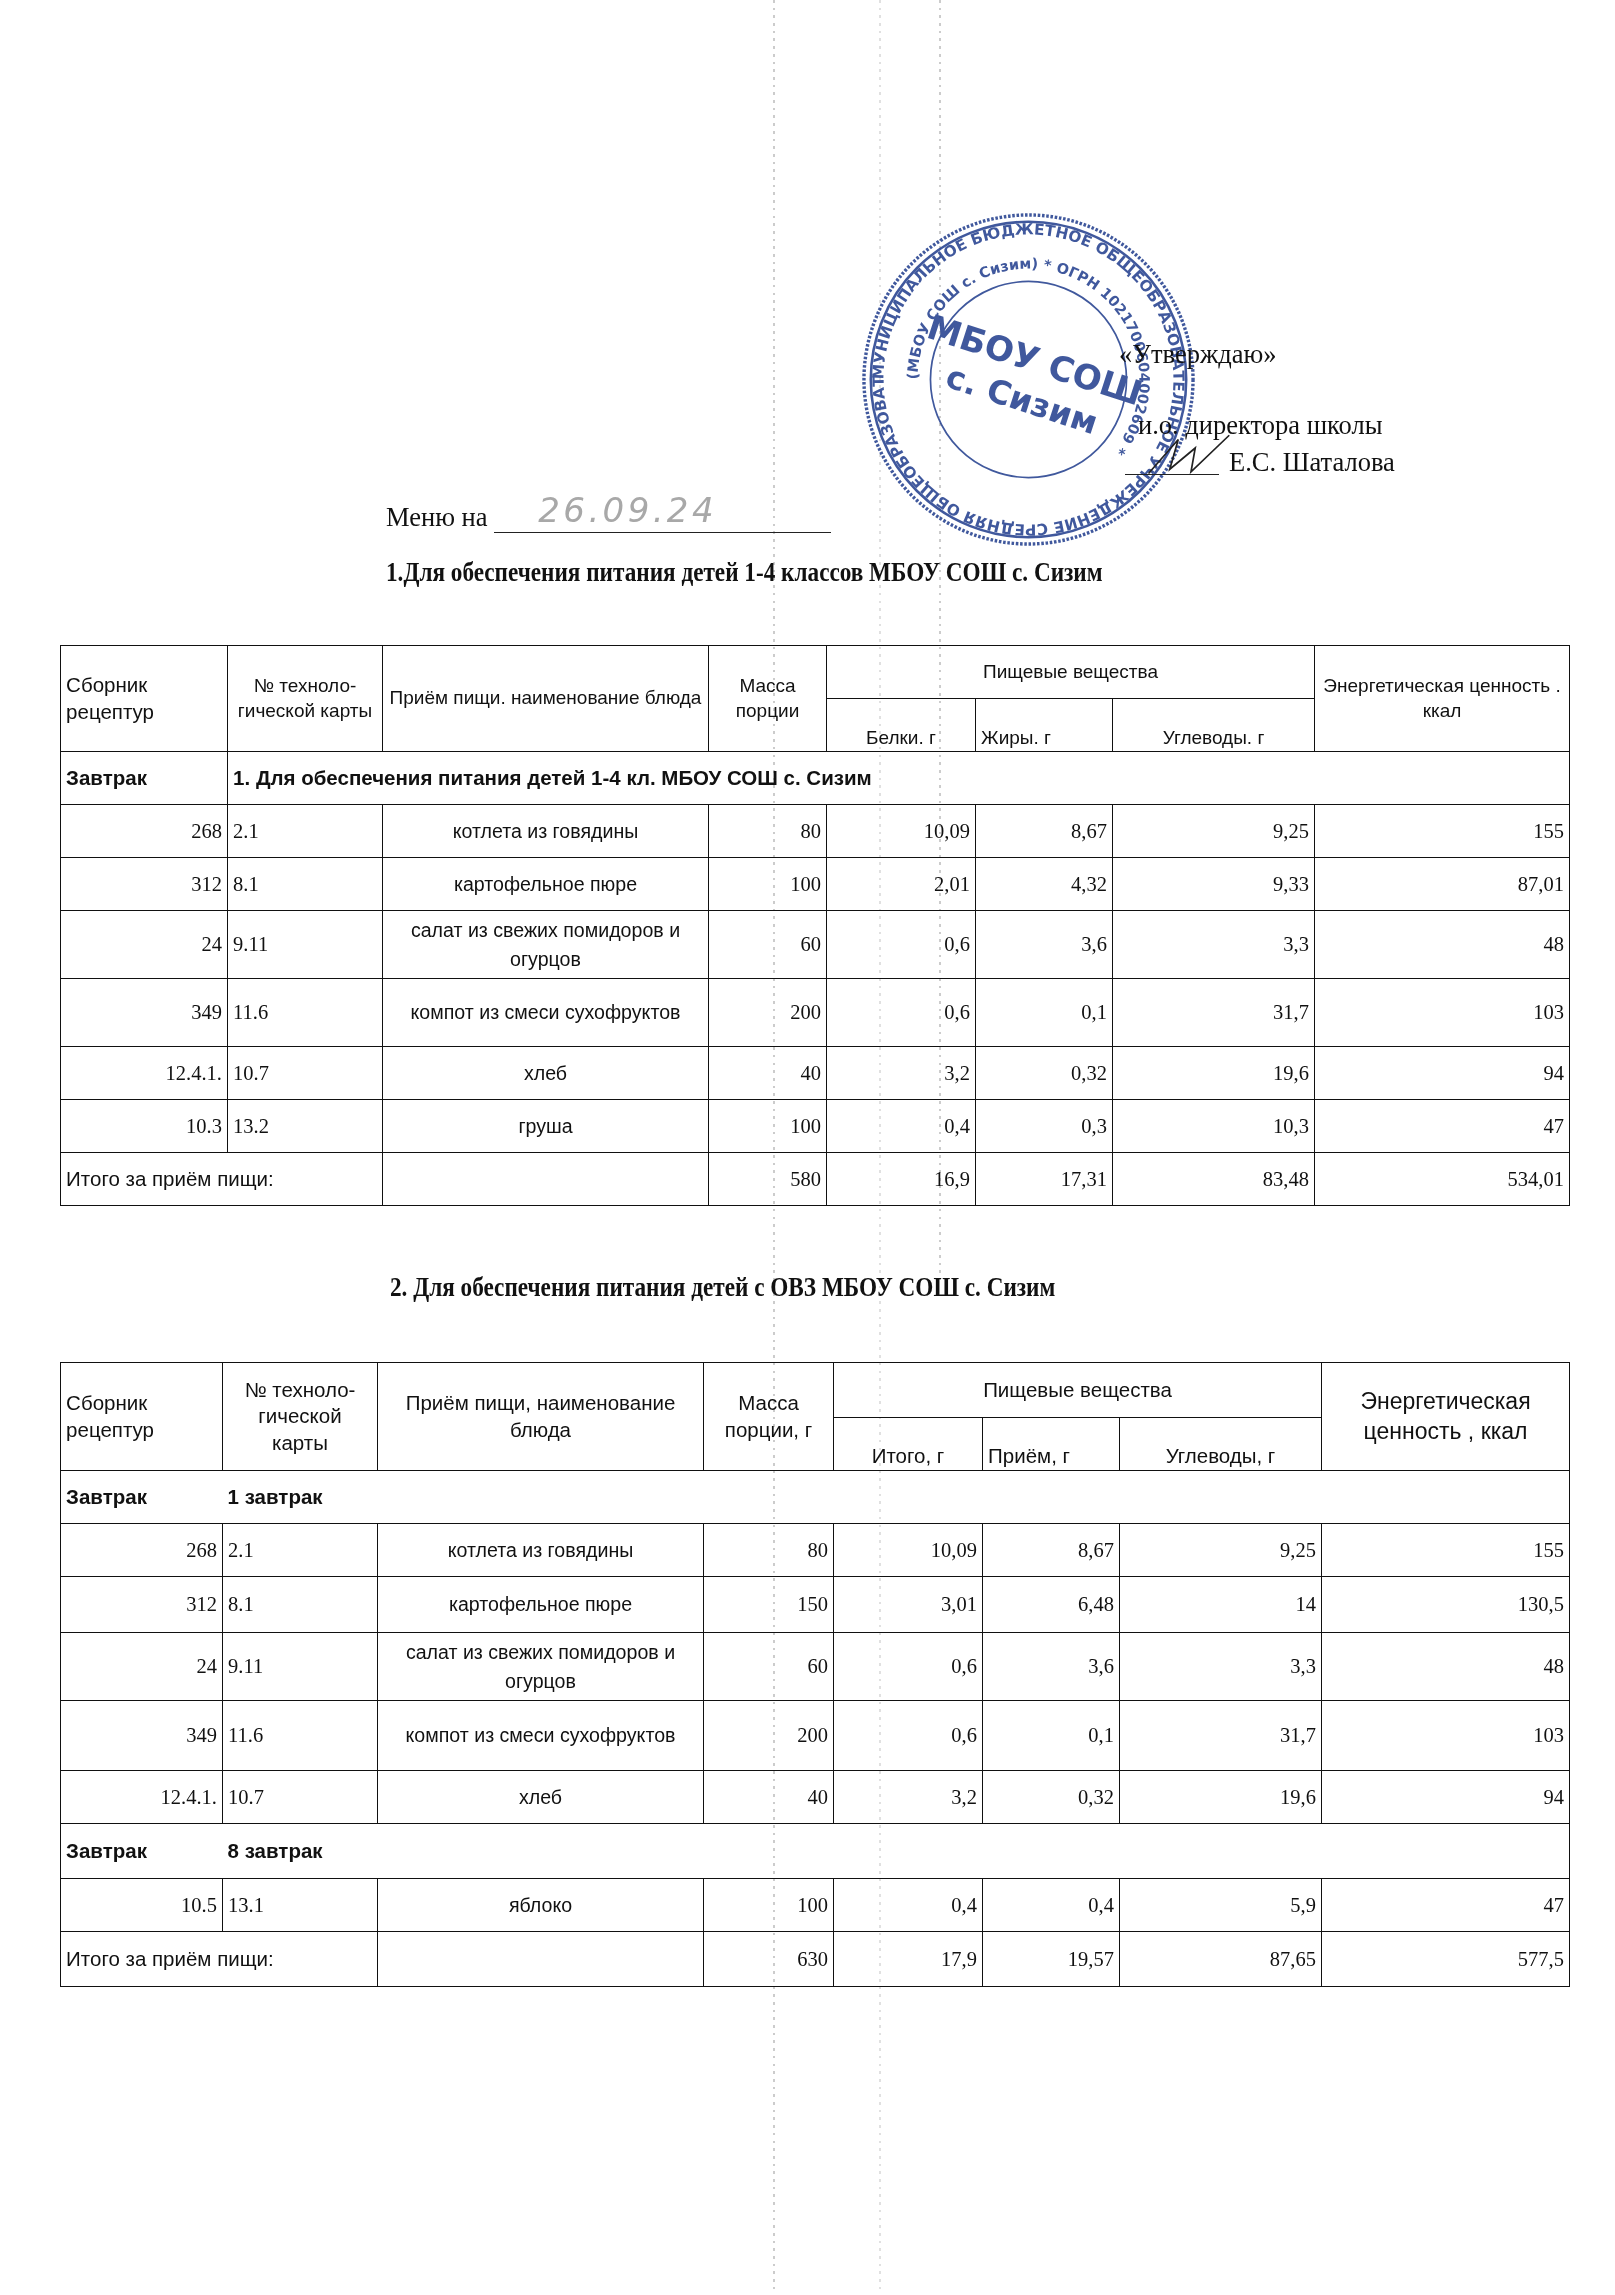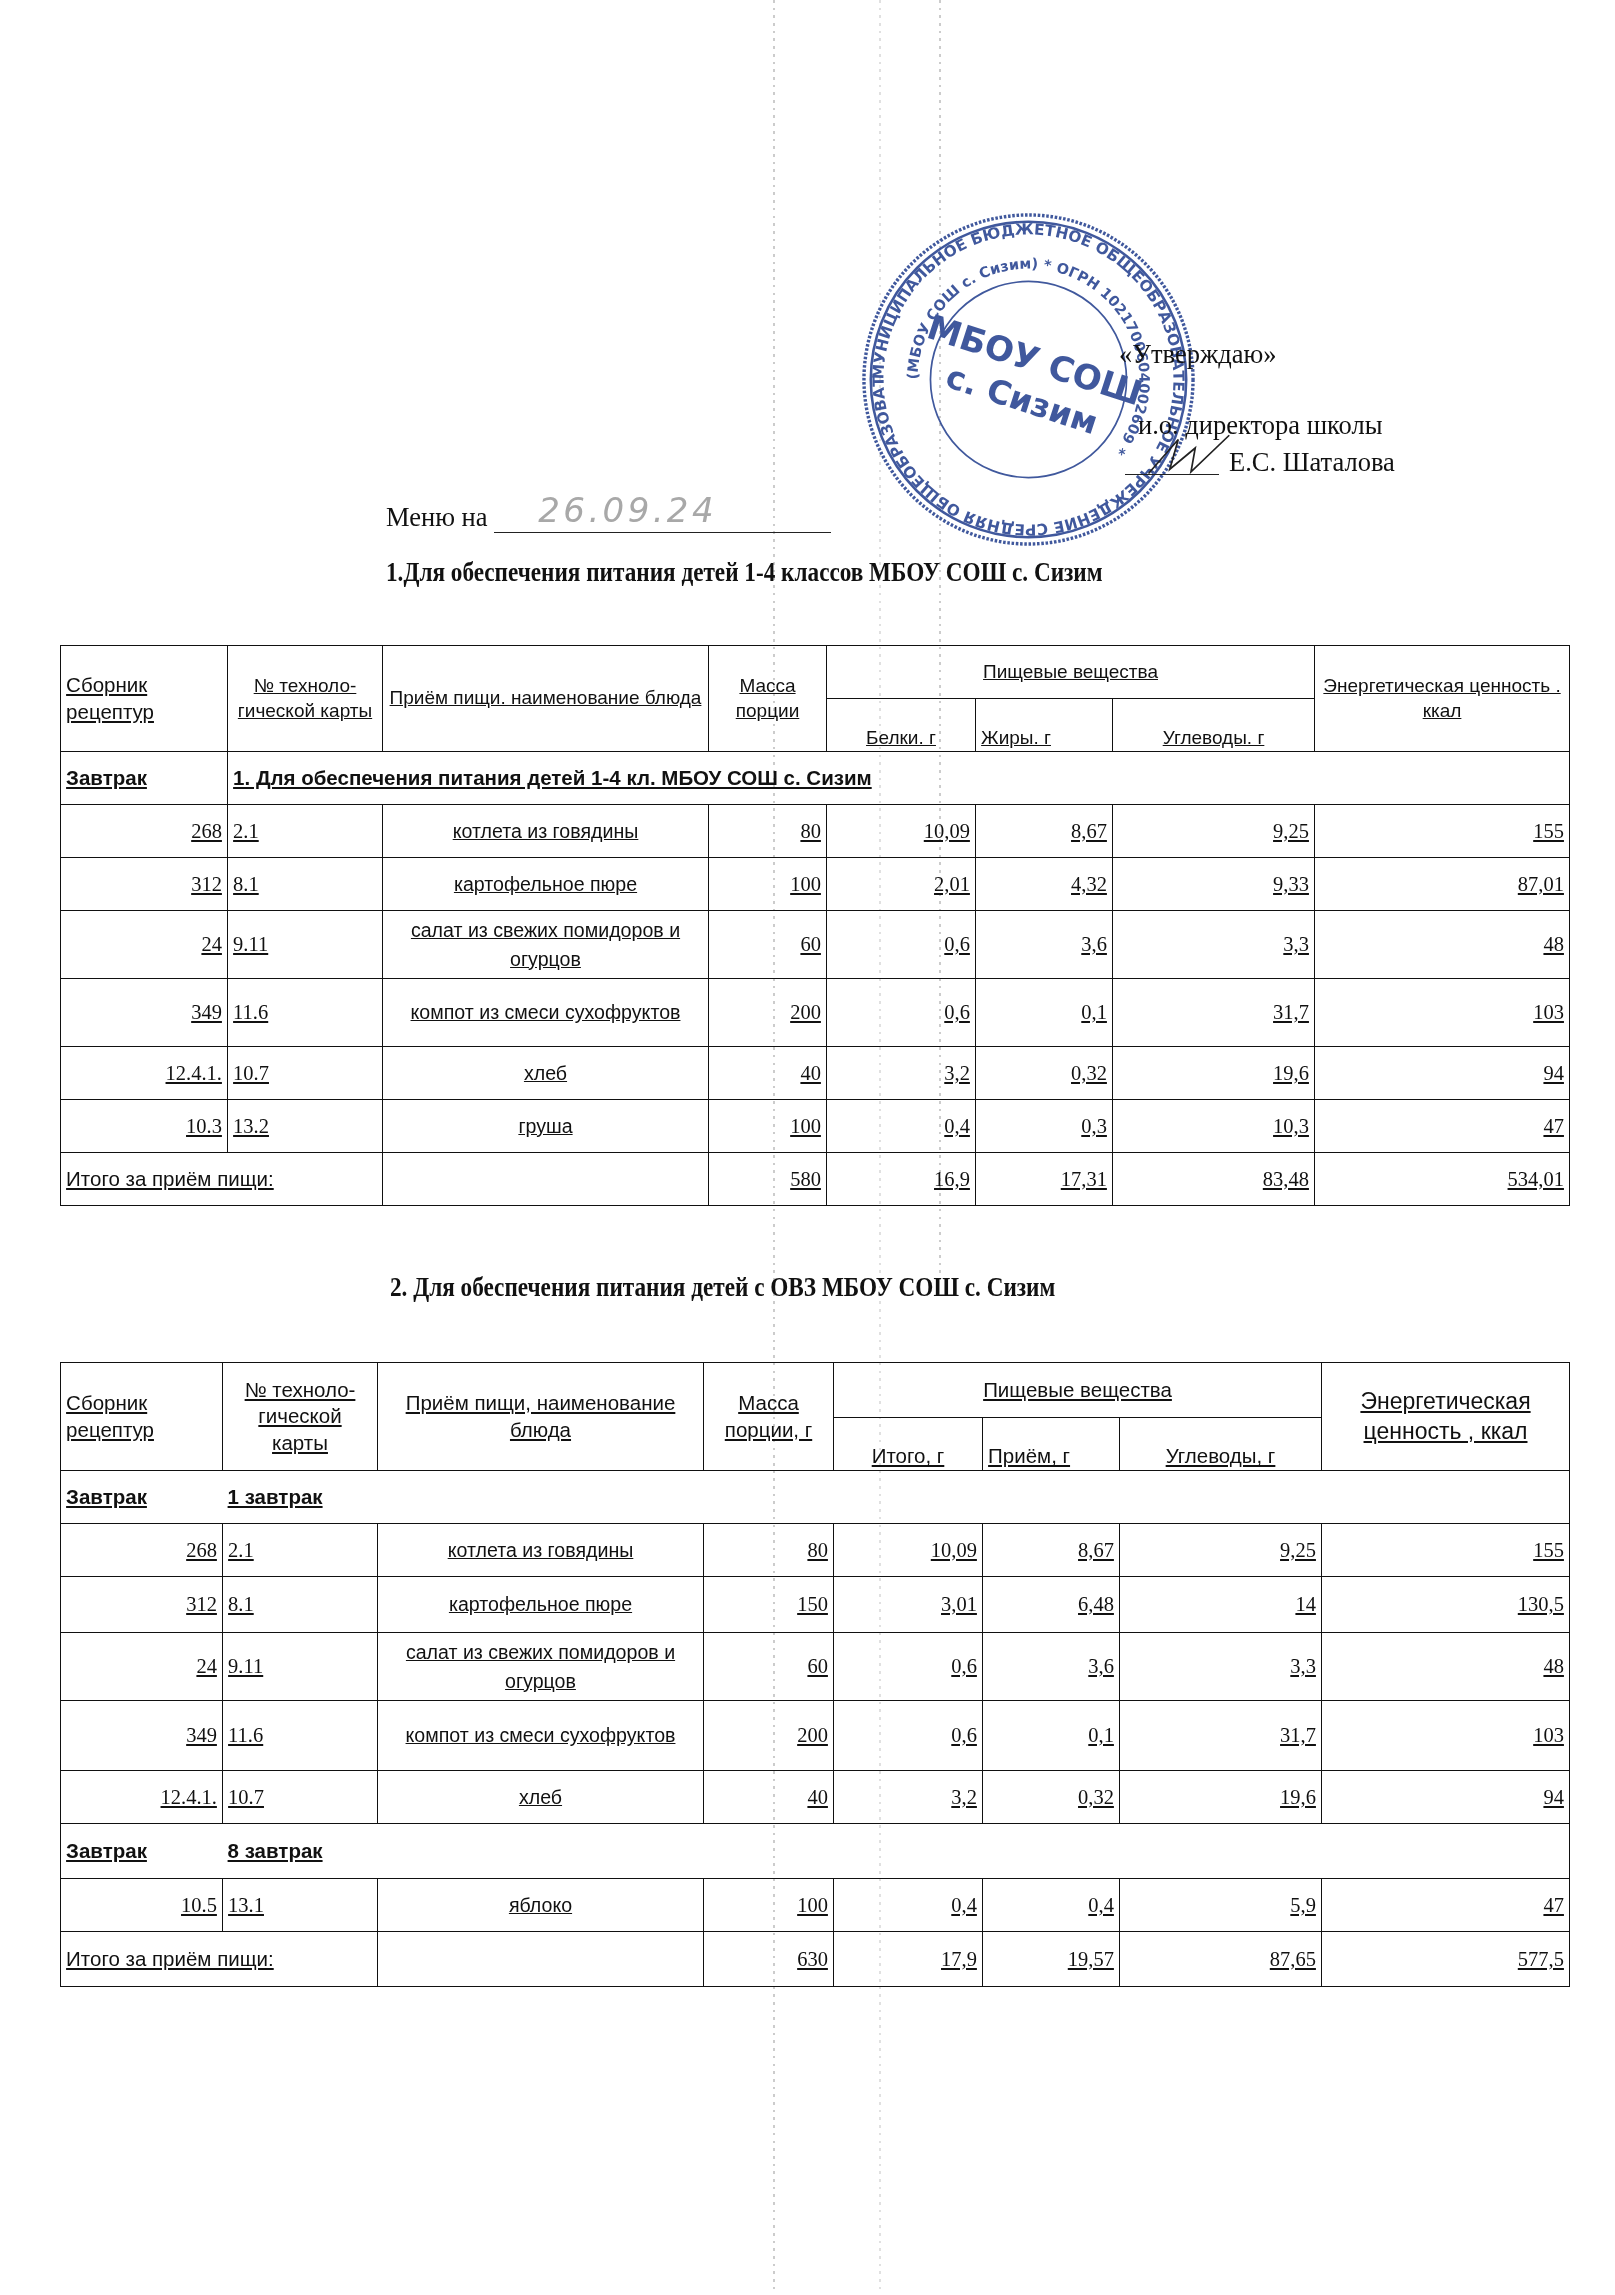--- a/index.html
+++ b/index.html
@@ -34,21 +34,21 @@
   }
 
   .section-title {
     font-weight: bold; font-size: 27px; white-space: nowrap;
     transform: scaleX(0.86); transform-origin: left center;
   }
 
   
   table.menu {
     position: absolute; left: 60px; width: 1509px; border-collapse: collapse;
-    table-layout: fixed; font-family: "Liberation Sans", "DejaVu Sans", sans-serif; text-decoration: underline;
+    table-layout: fixed; font-family: "Liberation Sans", "DejaVu Sans", sans-serif;
   }
   table.menu td, table.menu th {
     border: 1.7px solid #111; padding: 0 5.1px; font-weight: normal;
     vertical-align: middle; overflow: hidden;
   }
   table.menu th { font-size: 19px; line-height: 1.3; text-align: center; }
   table.menu th.left { text-align: left; font-size: 20.5px; }
   table.menu td { font-size: 20.5px; font-family: "Liberation Serif", serif; }
   td.num { text-align: right; vertical-align: bottom; padding-bottom: 3.4px; }
   td.code { text-align: left; vertical-align: bottom; padding-bottom: 3.4px; }

